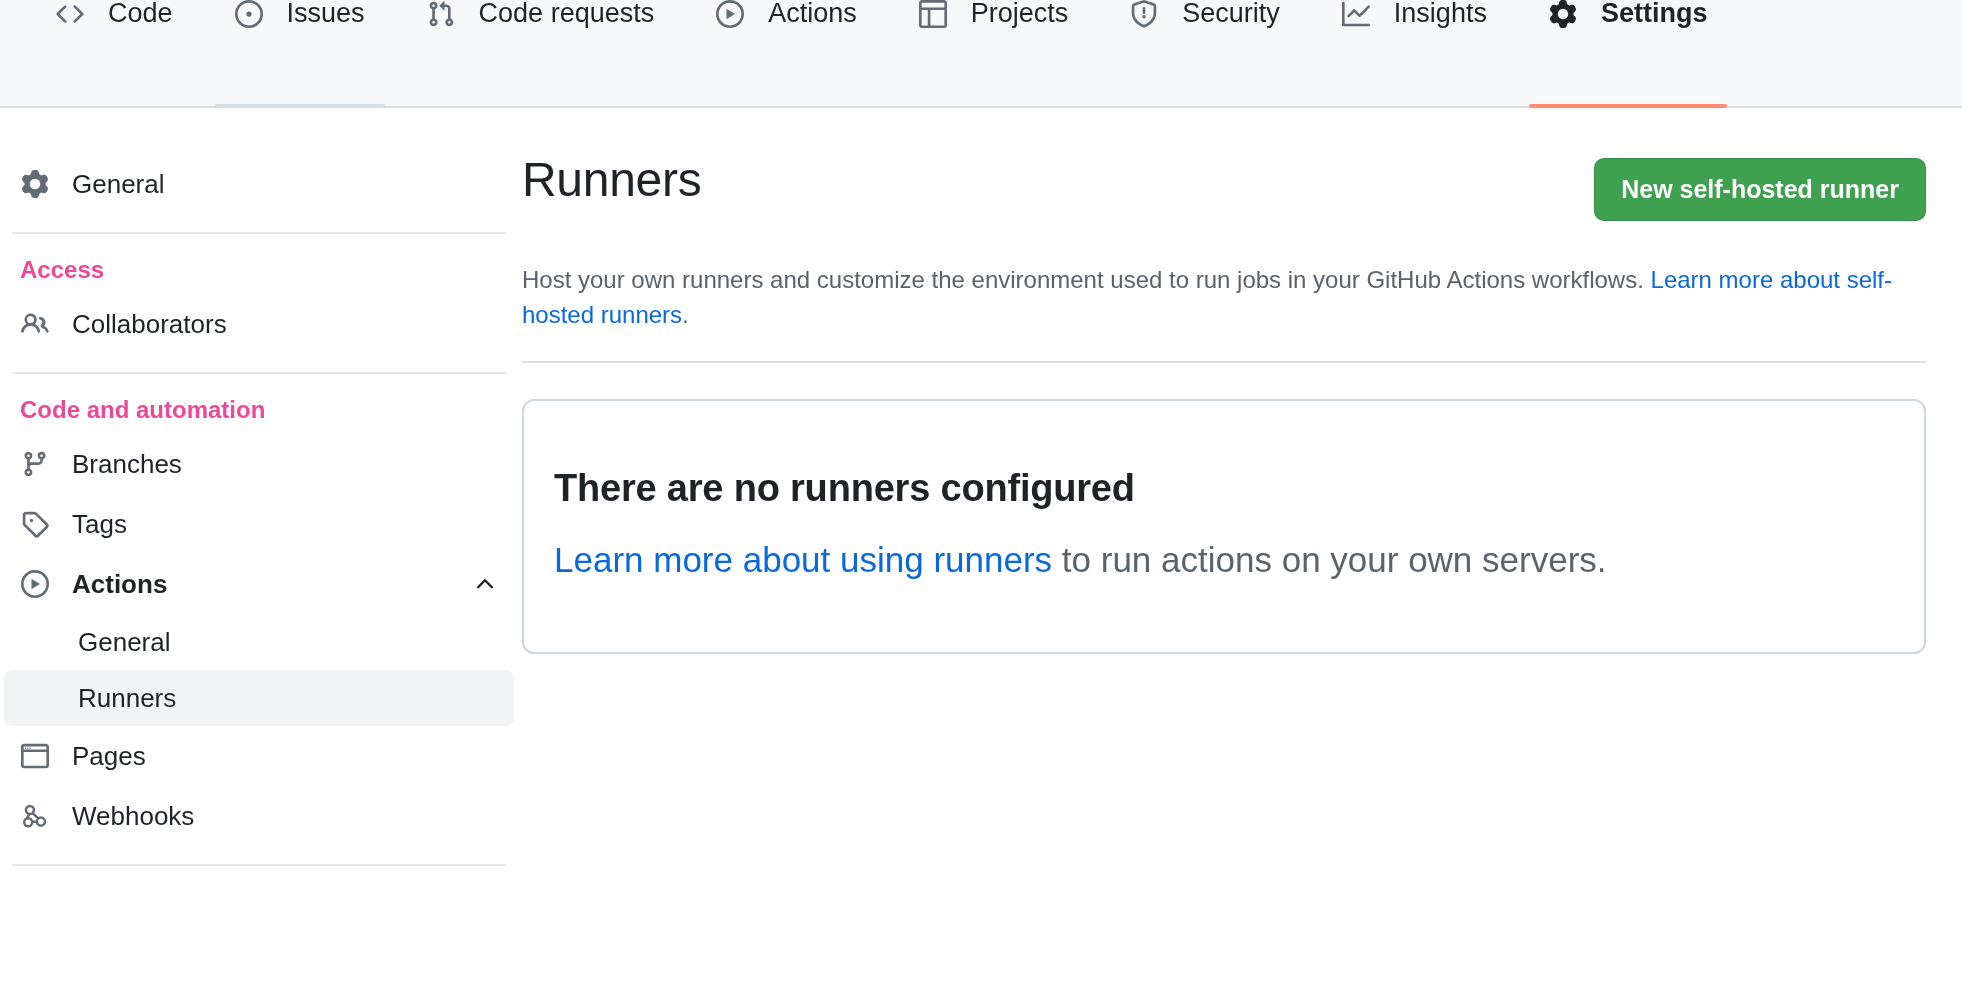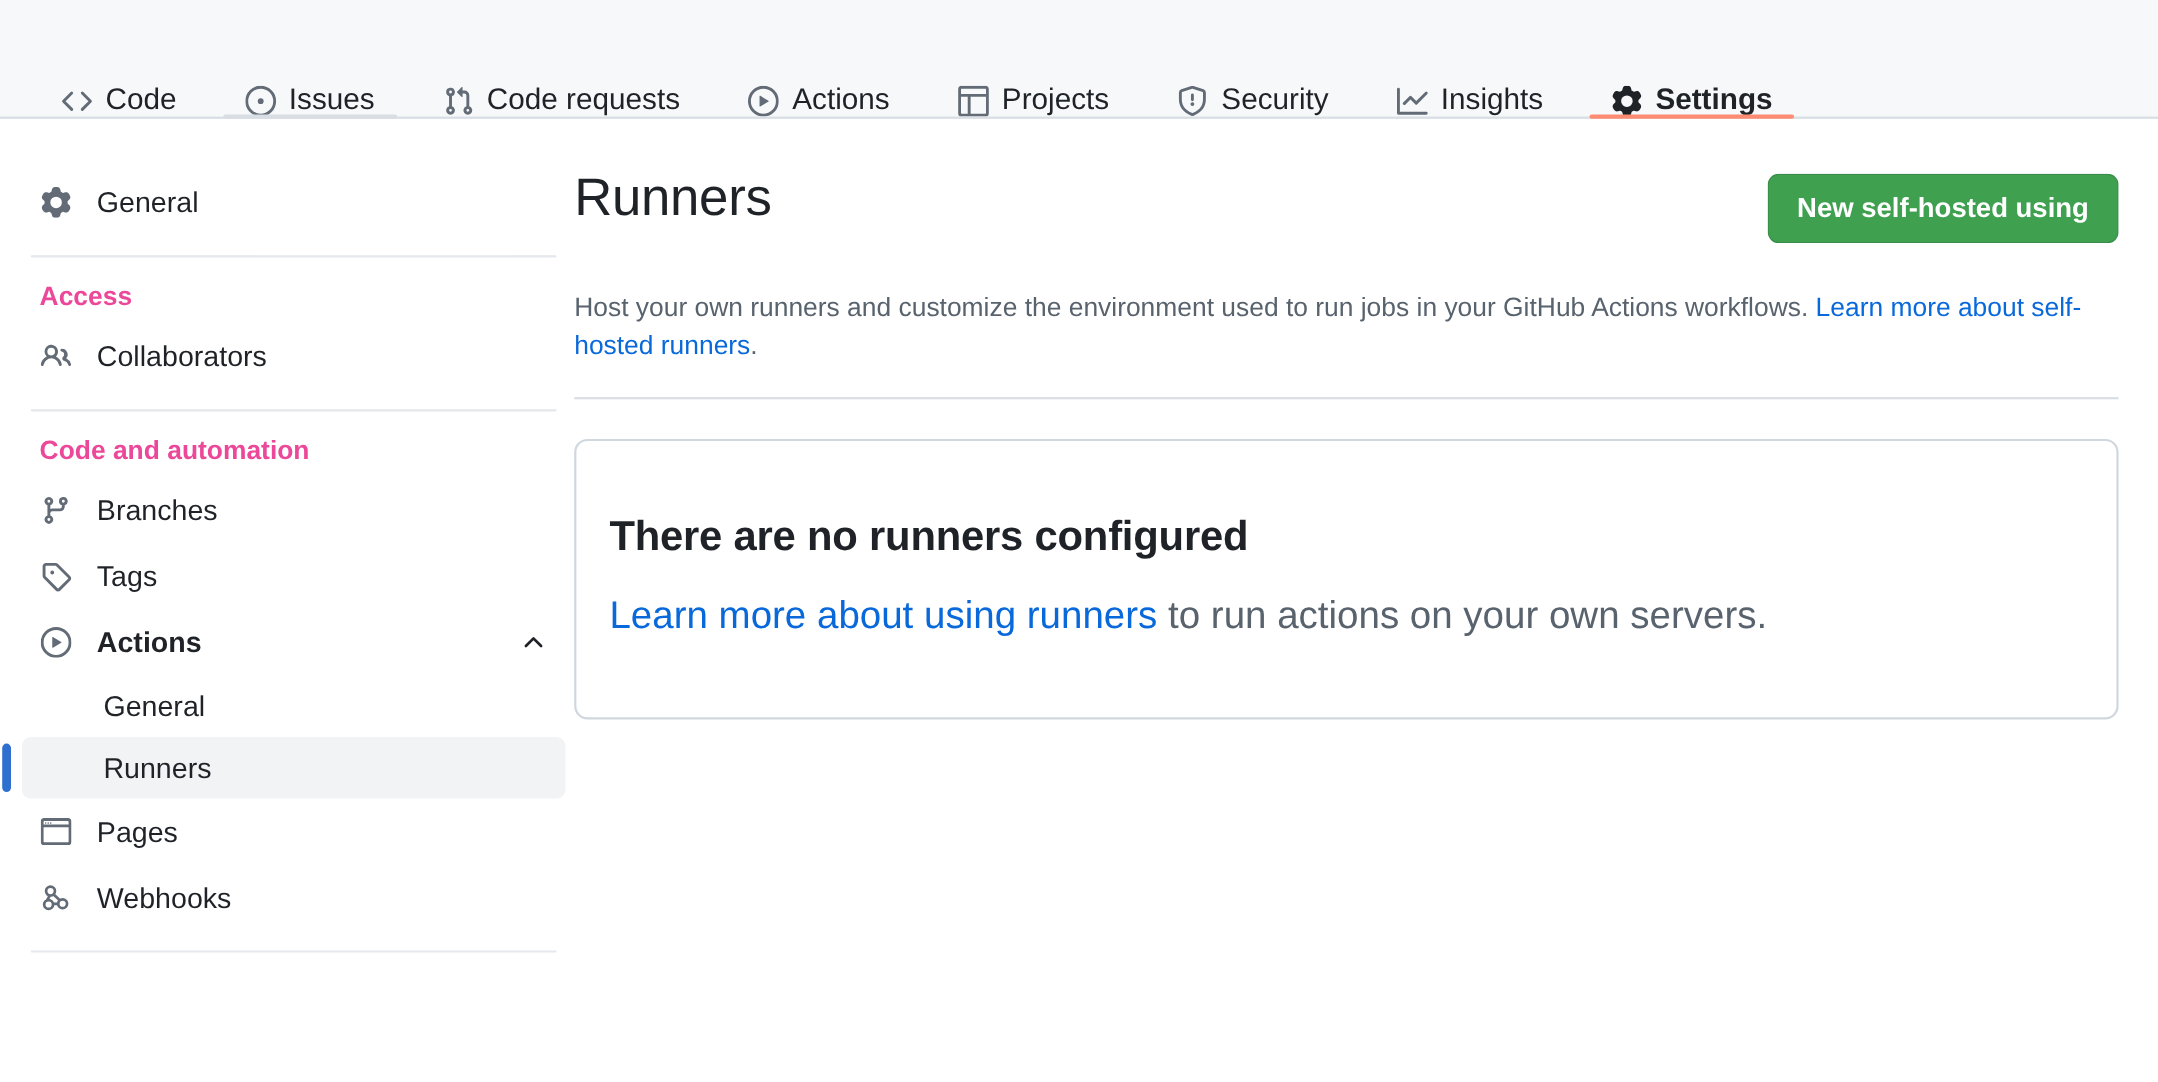--- a/index.html
+++ b/index.html
@@ -27,22 +27,22 @@
     display: flex;
     align-items: flex-end;
     list-style: none;
     margin: 0;
     padding: 0;
     height: 100%;
   }
   .nav-item {
     position: relative;
     display: flex;
-    align-items: flex-end;
-    gap: 12px;
+    align-items: flex-start;
+    gap: 24px;
     height: 100%;
     padding: 0 26px;
     margin-right: 10px;
     cursor: pointer;
     color: #1f2328;
     font-size: 27px;
     line-height: 1;
     white-space: nowrap;
   }
   .nav-item .nav-ico {
@@ -71,21 +71,21 @@
   .page-body {
     display: flex;
     align-items: flex-start;
     padding-top: 46px;
   }
 
   
   .sidebar {
     width: 522px;
     flex: none;
-    padding-left: 20px;
+    padding-left: 4px;
     padding-right: 8px;
   }
   .side-link {
     position: relative;
     display: flex;
     align-items: center;
     gap: 22px;
     height: 60px;
     padding: 0 16px;
     border-radius: 8px;
@@ -392,21 +392,21 @@
     </a>
 
     <div class="side-divider"></div>
 
   </aside>
 
   <main class="main">
 
     <div class="main-head">
       <h1 class="page-title">Runners</h1>
-      <button class="btn-primary">New self-hosted using</button>
+      <button class="btn-primary">New self-hosted runner</button>
     </div>
 
     <p class="lead">
       <span>Host your own runners and customize the environment used to run jobs in your GitHub Actions workflows. </span><a>Learn more about self-hosted runners</a><span>.</span>
     </p>
 
     <div class="rule"></div>
 
     <section class="blankslate">
       <h2 class="empty-title">There are no runners configured</h2>

